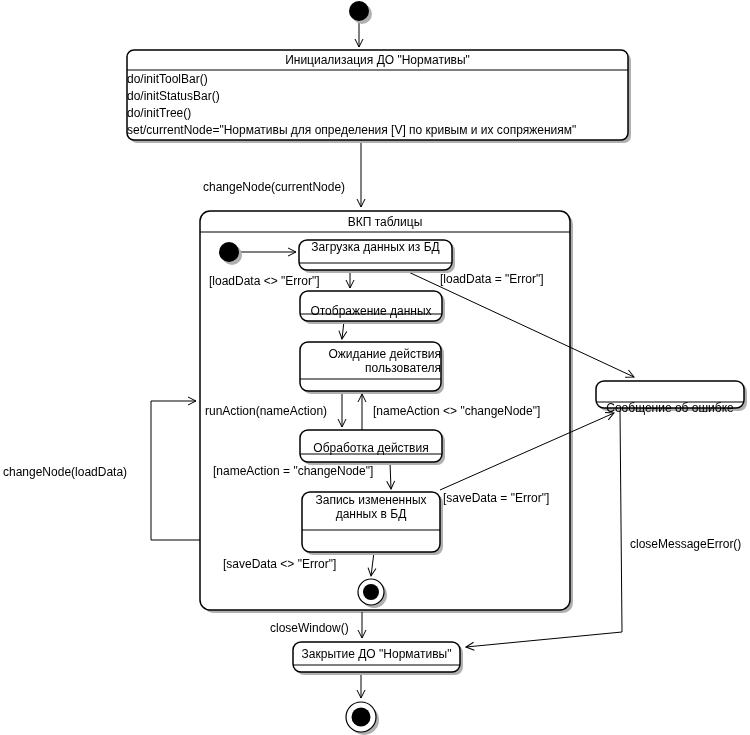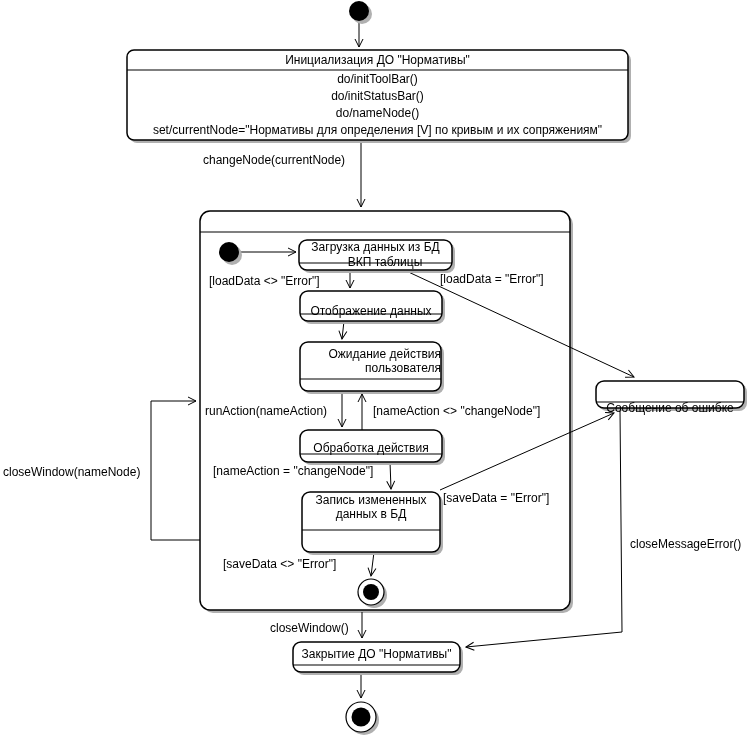--- a/index.html
+++ b/index.html
@@ -6,21 +6,21 @@
   #stage{
     position:relative;width:750px;height:735px;background:#ffffff;overflow:hidden;
     font-family:"Liberation Sans","DejaVu Sans",sans-serif;font-size:12px;color:#000;
   }
   #edges{position:absolute;left:0;top:0;width:750px;height:735px;}
   .lbl{position:absolute;white-space:nowrap;line-height:14px;}
   .statename{
     position:absolute;display:flex;align-items:center;justify-content:center;
     text-align:center;line-height:14px;
   }
-  .actions{position:absolute;text-align:center;line-height:17px;}
+  .actions{position:absolute;line-height:17px;}
 </style>
 </head>
 <body>
 
 <div id="stage">
 
   <svg id="edges" viewBox="0 0 750 735" xmlns="http://www.w3.org/2000/svg">
     <defs>
       <marker id="arr" viewBox="0 0 10 10" refX="9" refY="5" markerWidth="10" markerHeight="10" orient="auto">
         <path d="M1,1 L9,5 L1,9" fill="none" stroke="#000" stroke-width="1"></path>
@@ -131,55 +131,55 @@
       <circle cx="364" cy="720" r="15" fill="#b0b0b0"></circle>
       <circle cx="361" cy="717" r="15" fill="#ffffff" stroke="#000" stroke-width="1.2"></circle>
       <circle cx="361" cy="717" r="9.5" fill="#000"></circle>
     </g>
   </svg>
 
   <div class="statename" style="left:127px;top:50px;width:501px;height:20px;">Инициализация ДО "Нормативы"</div>
   <div class="actions" style="left:127px;top:71px;width:501px;">
     <div>do/initToolBar()</div>
     <div>do/initStatusBar()</div>
-    <div>do/nameNode()</div>
+    <div>do/initTree()</div>
     <div>set/currentNode="Нормативы для определения [V] по кривым и их сопряжениям"</div>
   </div>
 
-  <div class="statename" style="left:200px;top:211px;width:370px;height:21px;margin-top:40px;">ВКП таблицы</div>
+  <div class="statename" style="left:200px;top:211px;width:370px;height:21px;">ВКП таблицы</div>
 
   <div class="statename" style="left:299px;top:240px;width:153px;height:14px;">Загрузка данных из БД</div>
 
   <div class="statename" style="left:300px;top:291px;width:142px;height:39px;">Отображение данных</div>
 
   <div class="statename" style="left:300px;top:342px;width:141px;height:37px;text-align:right;">Ожидание действия пользователя</div>
 
   <div class="statename" style="left:300px;top:430px;width:142px;height:24px;margin-top:6px;">Обработка действия</div>
 
   <div class="statename" style="left:302px;top:492px;width:138px;height:30px;">Запись измененных данных в БД</div>
 
   <div class="statename" style="left:596px;top:381px;width:148px;height:21px;margin-top:16px;">Сообщение об ошибке</div>
 
   <div class="statename" style="left:293px;top:642px;width:167px;height:23px;">Закрытие ДО "Нормативы"</div>
 
-  <div class="lbl" style="left:203px;top:153px;">changeNode(currentNode)</div>
+  <div class="lbl" style="left:203px;top:180px;">changeNode(currentNode)</div>
 
   <div class="lbl" style="left:209px;top:274px;">[loadData &lt;&gt; "Error"]</div>
 
   <div class="lbl" style="left:440px;top:272px;">[loadData = "Error"]</div>
 
   <div class="lbl" style="left:205px;top:404px;">runAction(nameAction)</div>
 
   <div class="lbl" style="left:373px;top:404px;">[nameAction &lt;&gt; "changeNode"]</div>
 
   <div class="lbl" style="left:213px;top:464px;">[nameAction = "changeNode"]</div>
 
   <div class="lbl" style="left:443px;top:491px;">[saveData = "Error"]</div>
 
   <div class="lbl" style="left:223px;top:557px;">[saveData &lt;&gt; "Error"]</div>
 
-  <div class="lbl" style="left:3px;top:465px;">closeWindow(nameNode)</div>
+  <div class="lbl" style="left:3px;top:465px;">changeNode(loadData)</div>
 
   <div class="lbl" style="left:270px;top:621px;">closeWindow()</div>
 
   <div class="lbl" style="left:630px;top:537px;">closeMessageError()</div>
 
 </div>
 
 </body></html>

